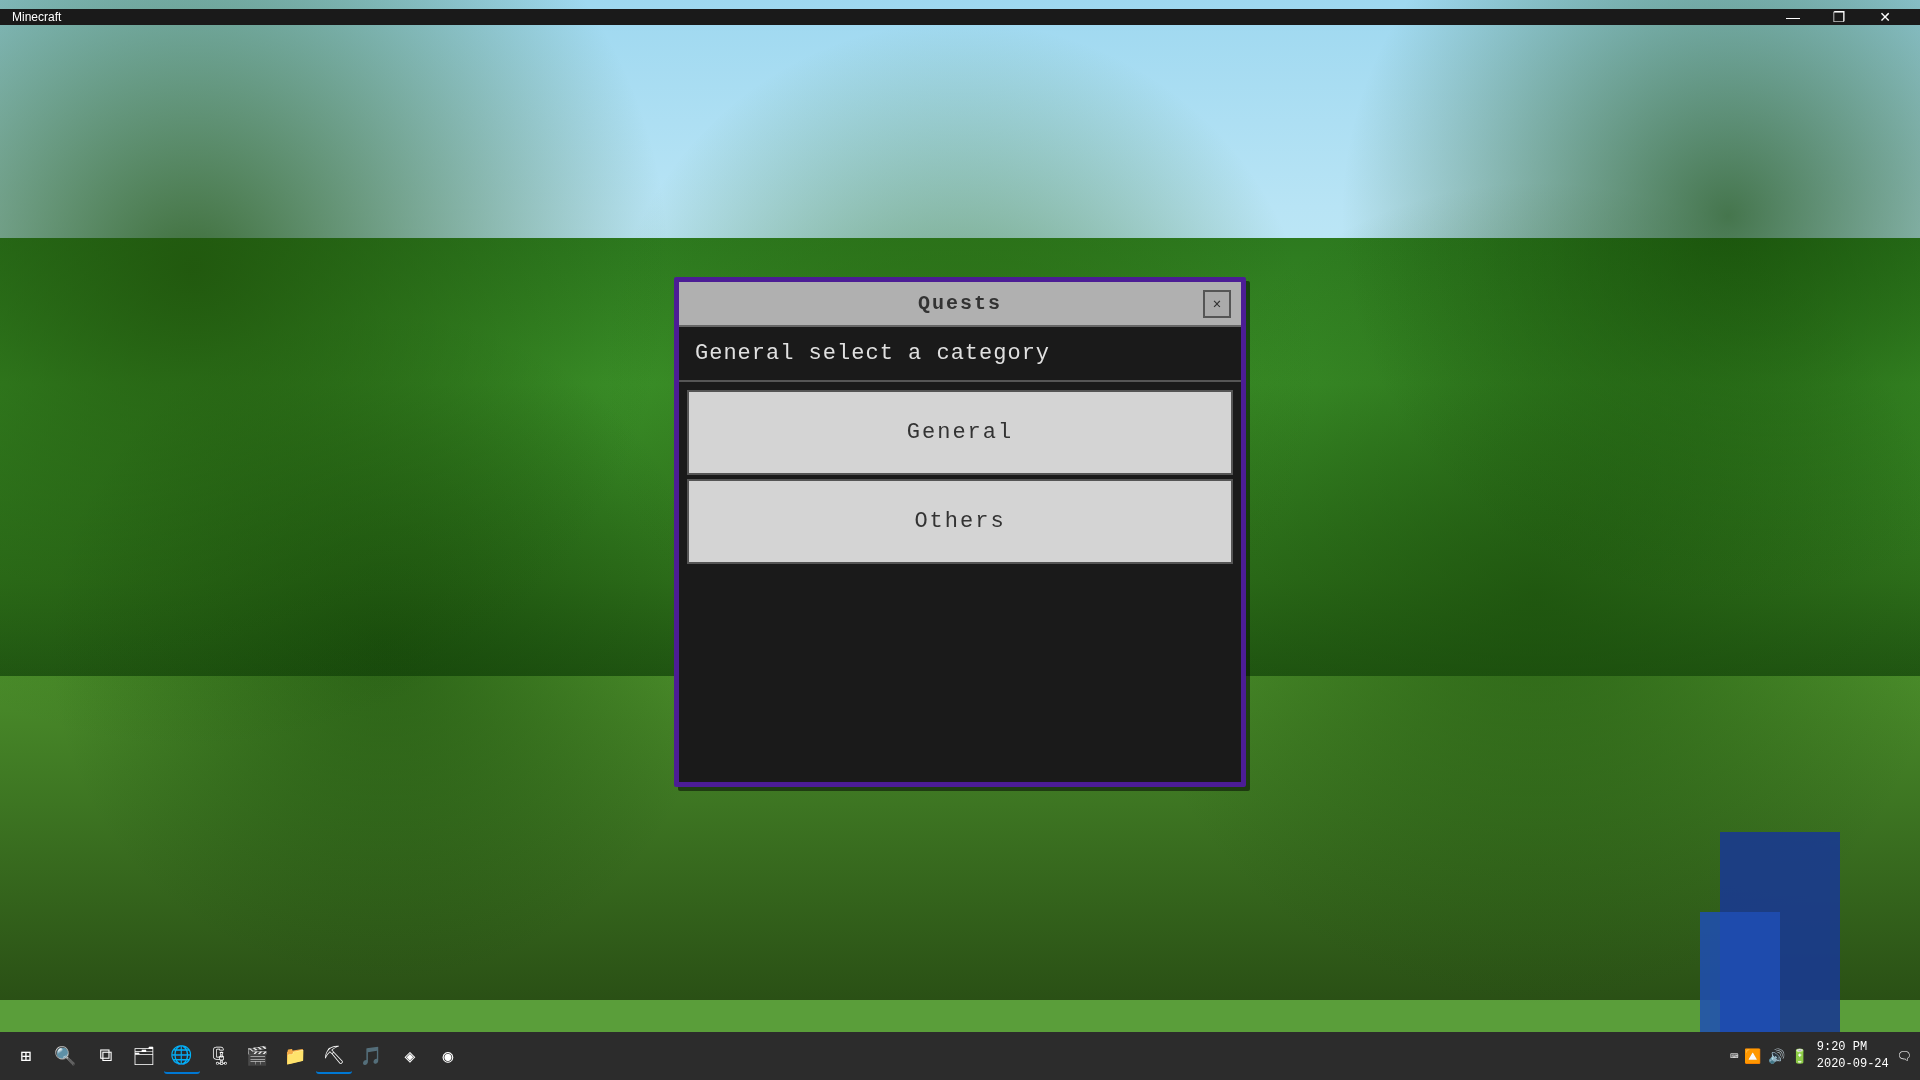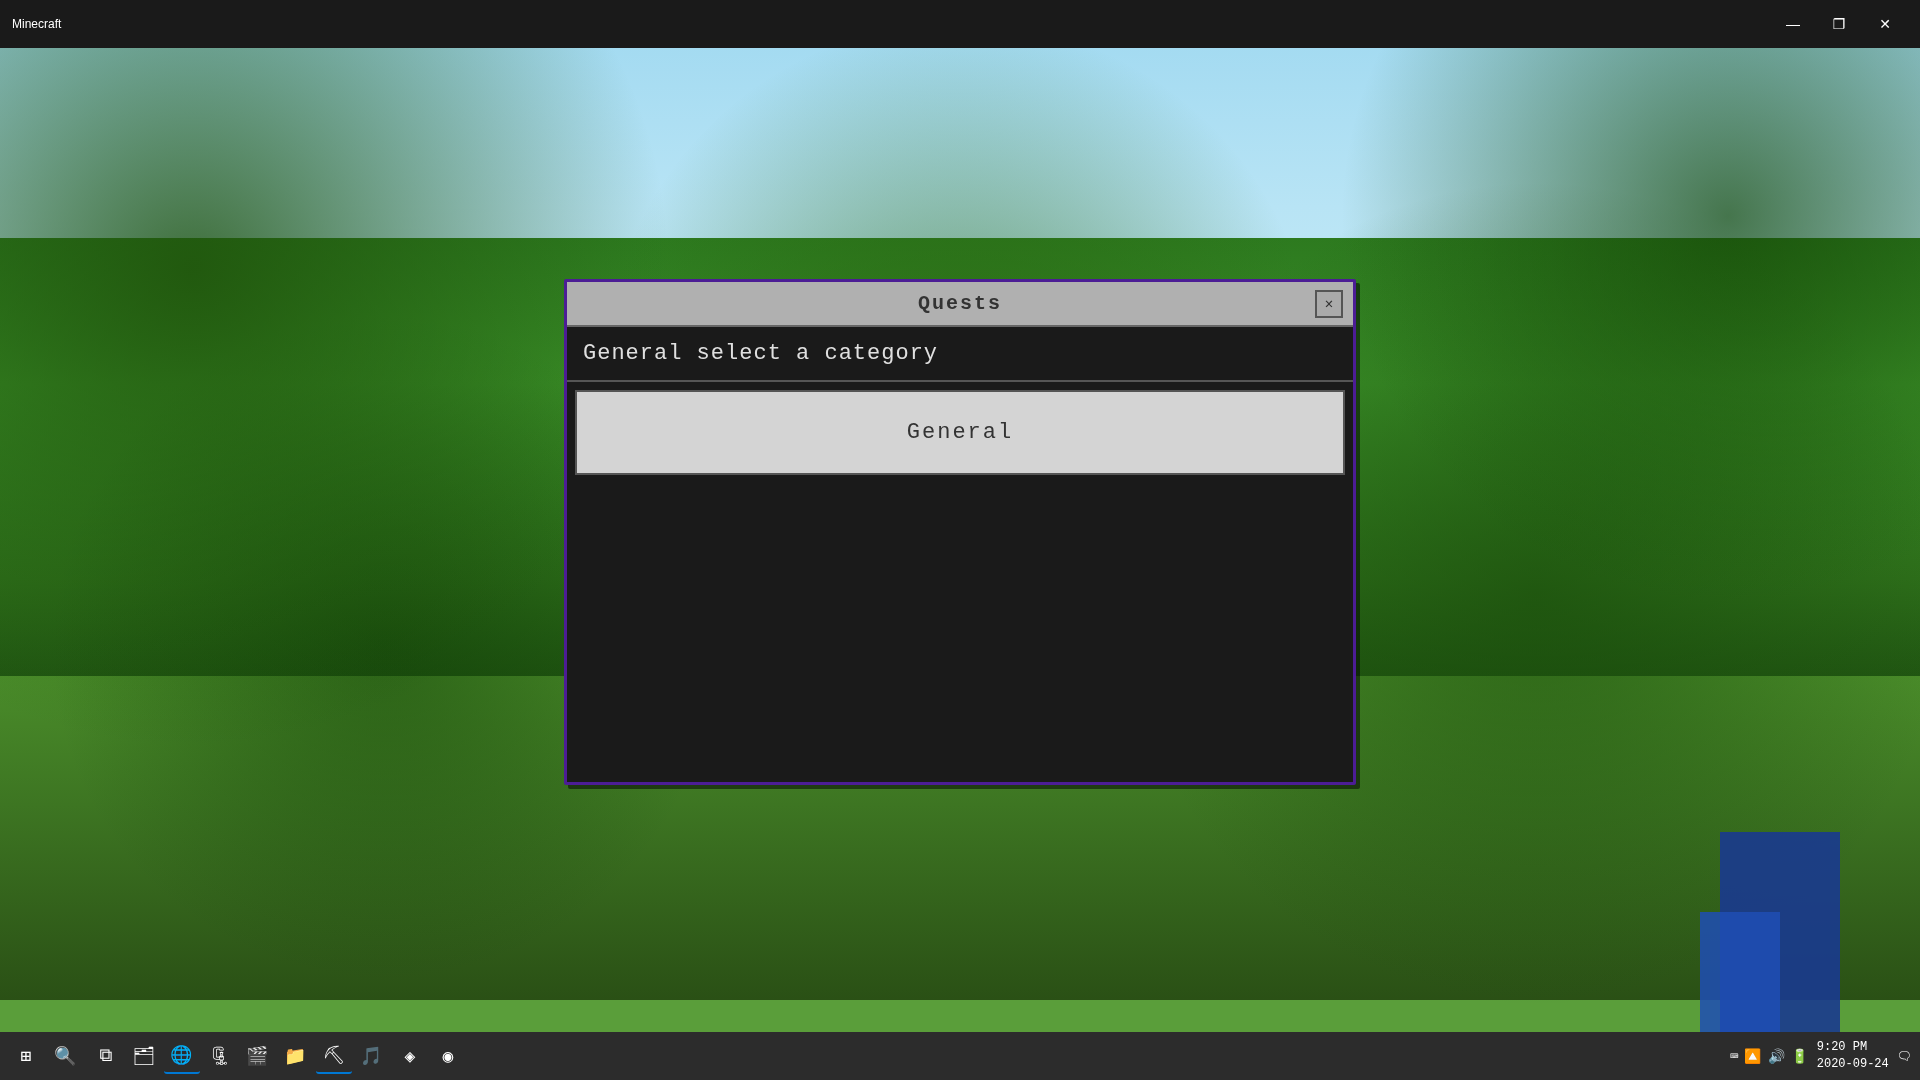--- a/index.html
+++ b/index.html
@@ -86,22 +86,22 @@
     }
 
     .taskbar-time {
       text-align: left;
       line-height: 1.4;
     }
 
     
     .title-bar {
       position: absolute;
-      top: 0; left: 0; right: 0;
-      height: 48px;
+      top: 9px; left: 0; right: 0;
+      height: 16px;
       background: #1a1a1a;
       display: flex;
       align-items: center;
       padding: 0 12px;
       z-index: 200;
     }
 
     .title-bar-title {
       color: white;
       font-size: 12px;
@@ -133,23 +133,23 @@
       top: 32px;
       left: 0; right: 0;
       bottom: 48px;
       display: flex;
       align-items: center;
       justify-content: center;
       z-index: 150;
     }
 
     .quest-dialog {
-      width: 792px;
+      width: 572px;
       background: #c8c8c8;
-      border: 3px solid #4c1d95;
+      border: 5px solid #4c1d95;
       border-radius: 2px;
       box-shadow: 4px 4px 0 rgba(0,0,0,0.5);
       position: relative;
     }
 
     .quest-title-bar {
       background: #b0b0b0;
       border-bottom: 2px solid #666;
       padding: 10px 16px;
       display: flex;
@@ -284,20 +284,21 @@
       <span class="quest-title-text">Quests</span>
       <div class="quest-close-btn">✕</div>
     </div>
 
     <div class="quest-header">
       <span class="quest-header-text">General select a category</span>
     </div>
 
     <div class="quest-body">
       <button class="quest-category-btn">General</button>
+      <button class="quest-category-btn">Others</button>
     </div>
   </div>
 </div>
 
 <div class="taskbar">
   <div class="taskbar-icon">
     <span>⊞</span>
   </div>
   <div class="taskbar-icon">
     <span>🔍</span>

